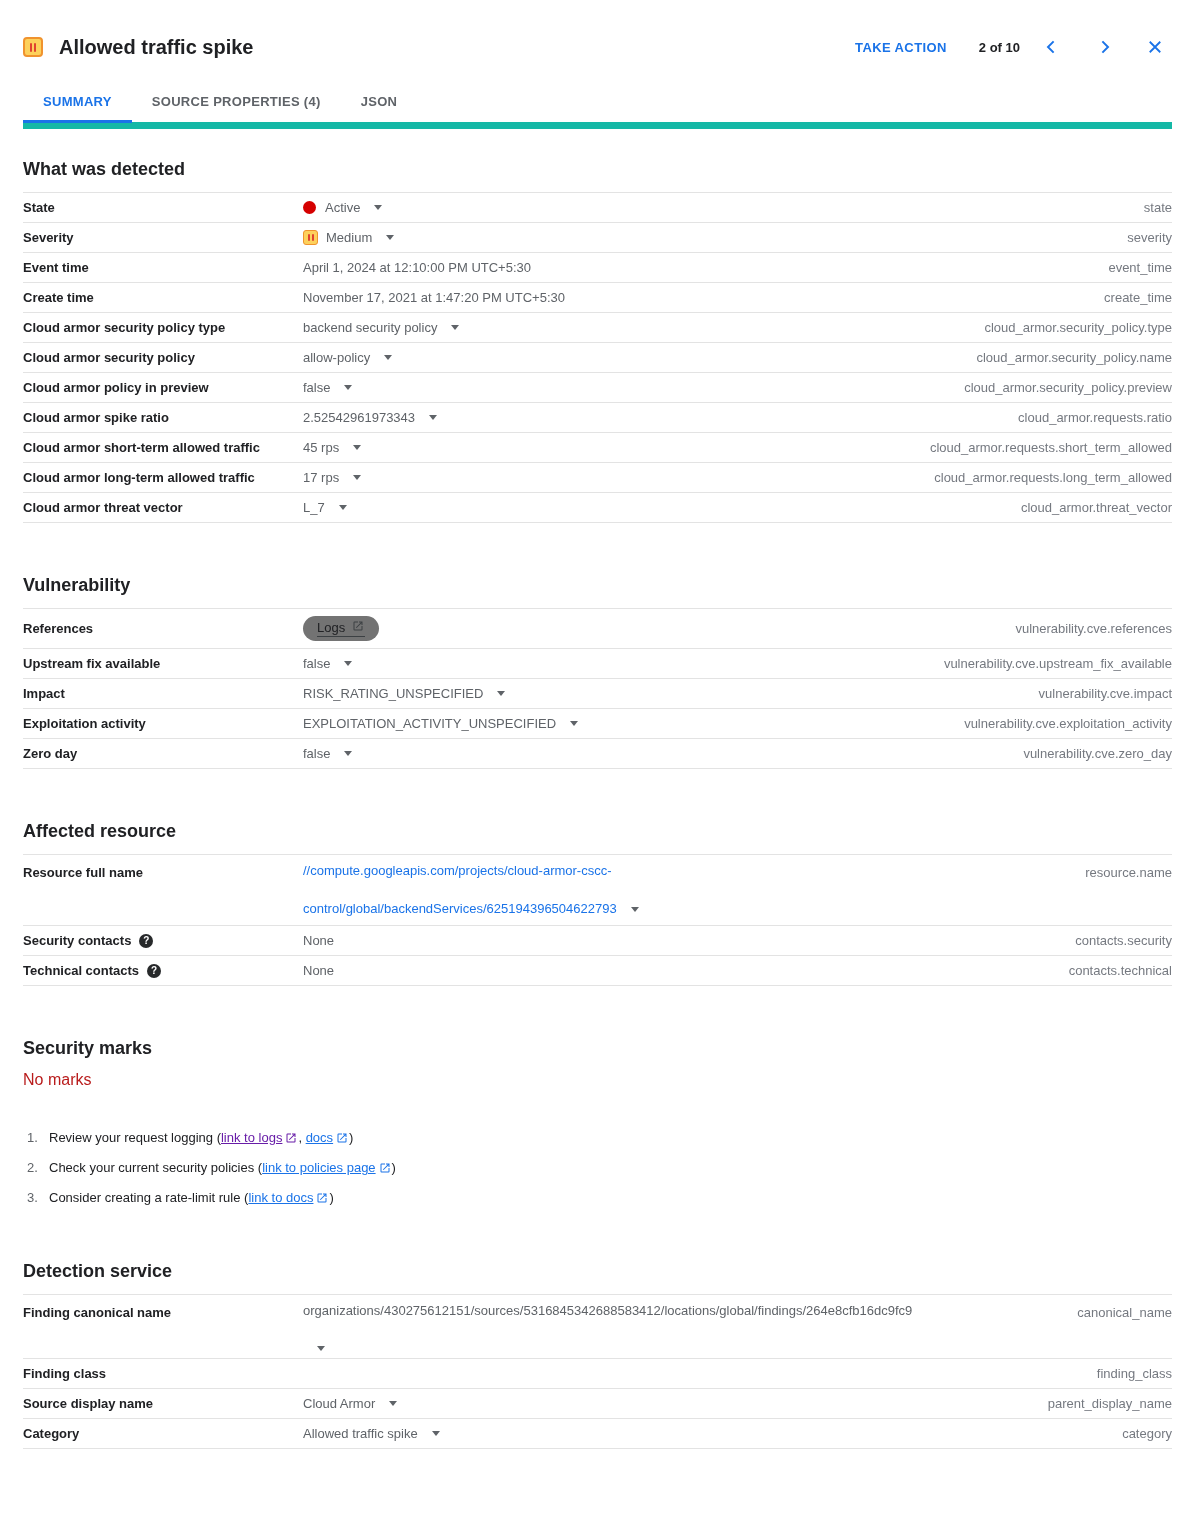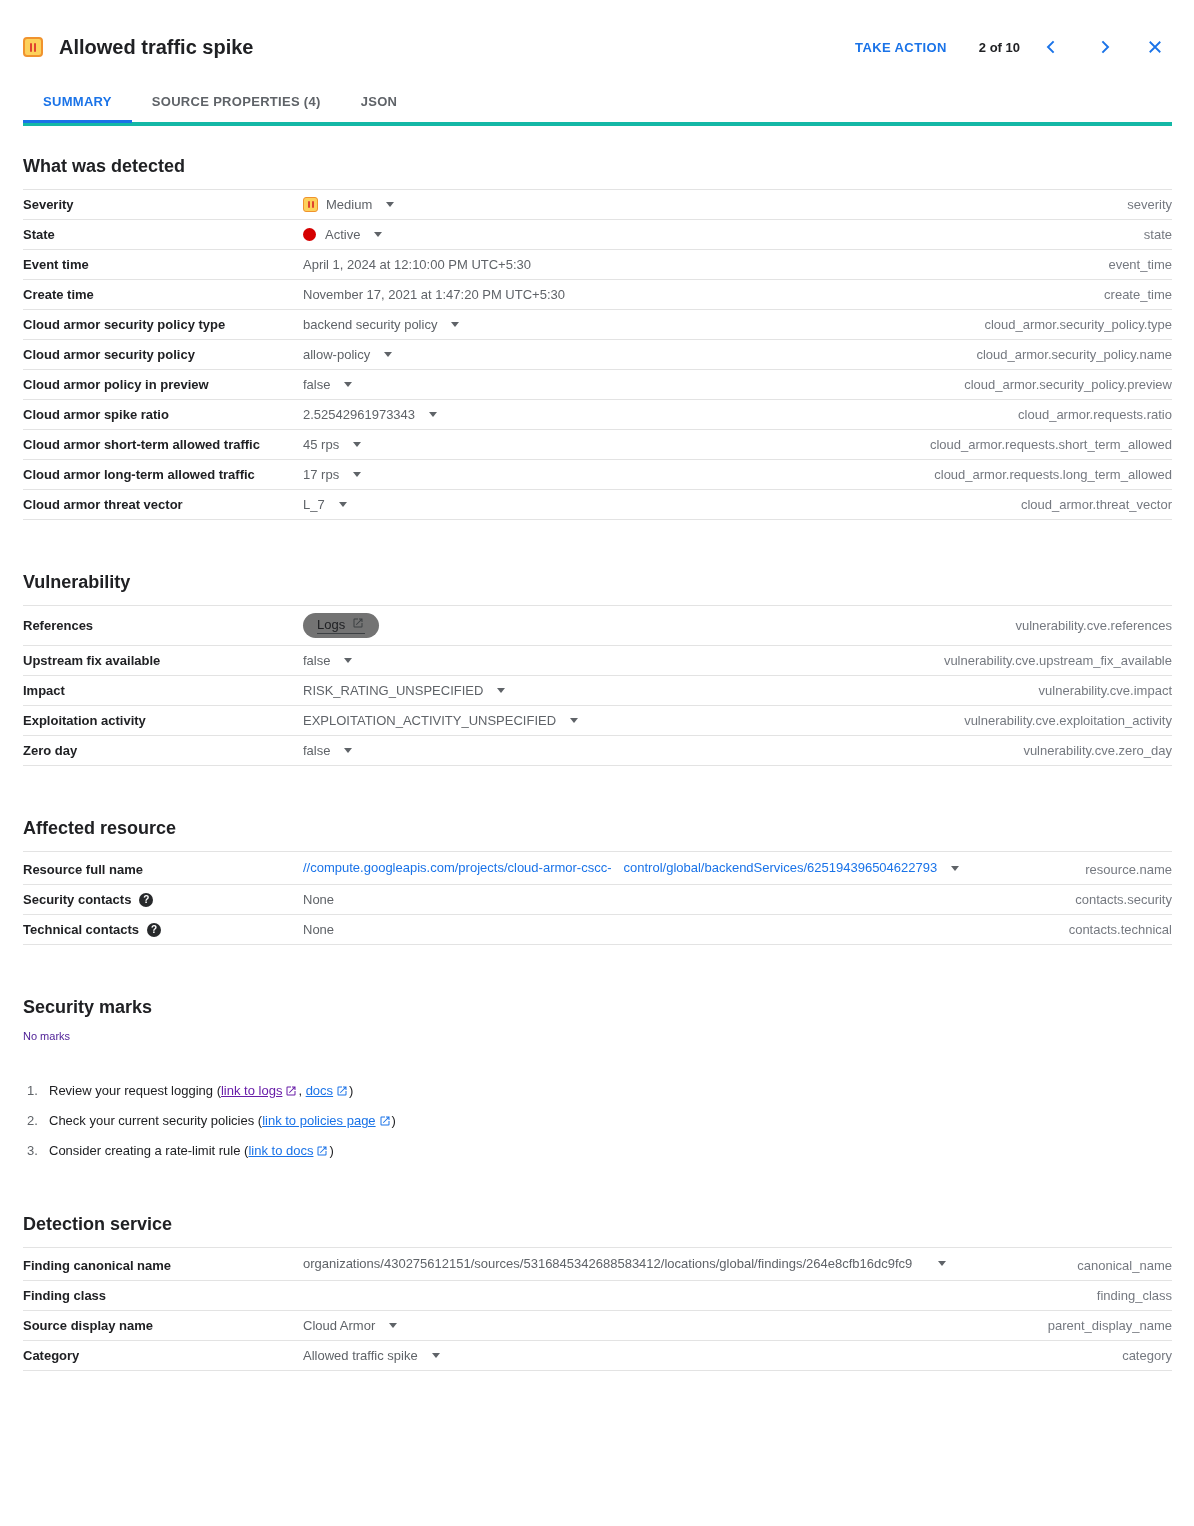--- a/index.html
+++ b/index.html
@@ -29,21 +29,21 @@
   .hdr-actions{display:flex; align-items:center;}
   .take-action{
     color:var(--blue); font-size:13px; font-weight:bold; letter-spacing:.4px;
     background:none; border:none; cursor:pointer; font-family:inherit; padding:6px 8px;
   }
   .pager{font-size:13px; font-weight:bold; color:var(--ink); margin:0 14px 0 24px;}
   .icon-btn{background:none; border:none; cursor:pointer; padding:8px; display:flex; align-items:center;}
   .icon-btn svg{display:block;}
 
   
-  .tabbar{display:flex; margin-top:20px; border-bottom:4px solid #14b8a6;}
+  .tabbar{display:flex; margin-top:20px; border-bottom:7px solid #14b8a6;}
   .tab{
     font-size:13px; font-weight:bold; letter-spacing:.3px; color:var(--gray);
     padding:10px 20px 11px 20px; background:none; border:none; cursor:pointer;
     font-family:inherit; border-bottom:3px solid transparent; margin-bottom:-1px;
   }
   .tab.active{color:var(--blue); border-bottom-color:var(--blue);}
 
   
   .section{margin-top:30px;}
   .section.gap{margin-top:52px;}
@@ -68,25 +68,25 @@
     display:inline-flex; align-items:flex-end; background:#737373; border:none; cursor:pointer;
     border-radius:13px; padding:4px 14px; font-family:inherit; font-size:13px; color:var(--ink);
   }
   .chip .chip-inner{display:inline-flex; align-items:center; gap:4px; border-bottom:1px solid #3c4043; padding-bottom:1px;}
   .help{
     width:14px; height:14px; border-radius:50%; background:#27292b; color:#fff;
     font-size:10px; font-weight:bold; display:inline-flex; align-items:center;
     justify-content:center; cursor:pointer; flex:none;
   }
   .link{color:var(--blue); text-decoration:none; cursor:pointer;}
-  .value-stack{display:flex; flex-direction:row; gap:12px; font-size:13px;}
+  .value-stack{display:flex; flex-direction:column; gap:20px; font-size:13px;}
   .value-stack .lk{line-height:18px;}
   .res-line2{display:flex; align-items:center;}
   .canon{color:var(--gray); line-height:18px;}
-  .nomarks{font-size:11px; color:#4c1d95; margin-top:10px;}
+  .nomarks{font-size:16px; color:#b91c1c; margin-top:10px;}
 
   
   .steps{margin-top:14px; display:flex; flex-direction:column; gap:10px;}
   .step{font-size:13px; color:var(--ink); display:flex; line-height:18px;}
   .step .num{color:#5f6368; width:22px; flex:none; text-align:left; margin-left:4px;}
   .step a{text-decoration:underline;}
   .step .lnk{color:var(--blue);}
   .step .lnk.visited{color:var(--purple);}
   .ext{display:inline-block; vertical-align:-2px; margin:0 1px 0 3px;}
 </style>
@@ -131,39 +131,39 @@
   <div class="tabbar">
     <button class="tab active">SUMMARY</button>
     <button class="tab">SOURCE PROPERTIES (4)</button>
     <button class="tab">JSON</button>
   </div>
 
   <div class="section">
     <h2>What was detected</h2>
     <div class="rows">
       <div class="row">
+        <span class="label">State</span>
+        <span class="value">
+          <span class="dot"></span>
+          <span>Active</span>
+          <span class="caret"></span>
+        </span>
+        <span class="key">state</span>
+      </div>
+      <div class="row">
         <span class="label">Severity</span>
         <span class="value">
           <span class="sev-icon small sev-inline">
               <i></i>
               <i></i>
             </span>
           <span>Medium</span>
           <span class="caret"></span>
         </span>
         <span class="key">severity</span>
-      </div>
-      <div class="row">
-        <span class="label">State</span>
-        <span class="value">
-          <span class="dot"></span>
-          <span>Active</span>
-          <span class="caret"></span>
-        </span>
-        <span class="key">state</span>
       </div>
       <div class="row">
         <span class="label">Event time</span>
         <span class="value">
             <span>April 1, 2024 at 12:10:00 PM UTC+5:30</span>
           </span>
         <span class="key">event_time</span>
       </div>
       <div class="row">
         <span class="label">Create time</span>

